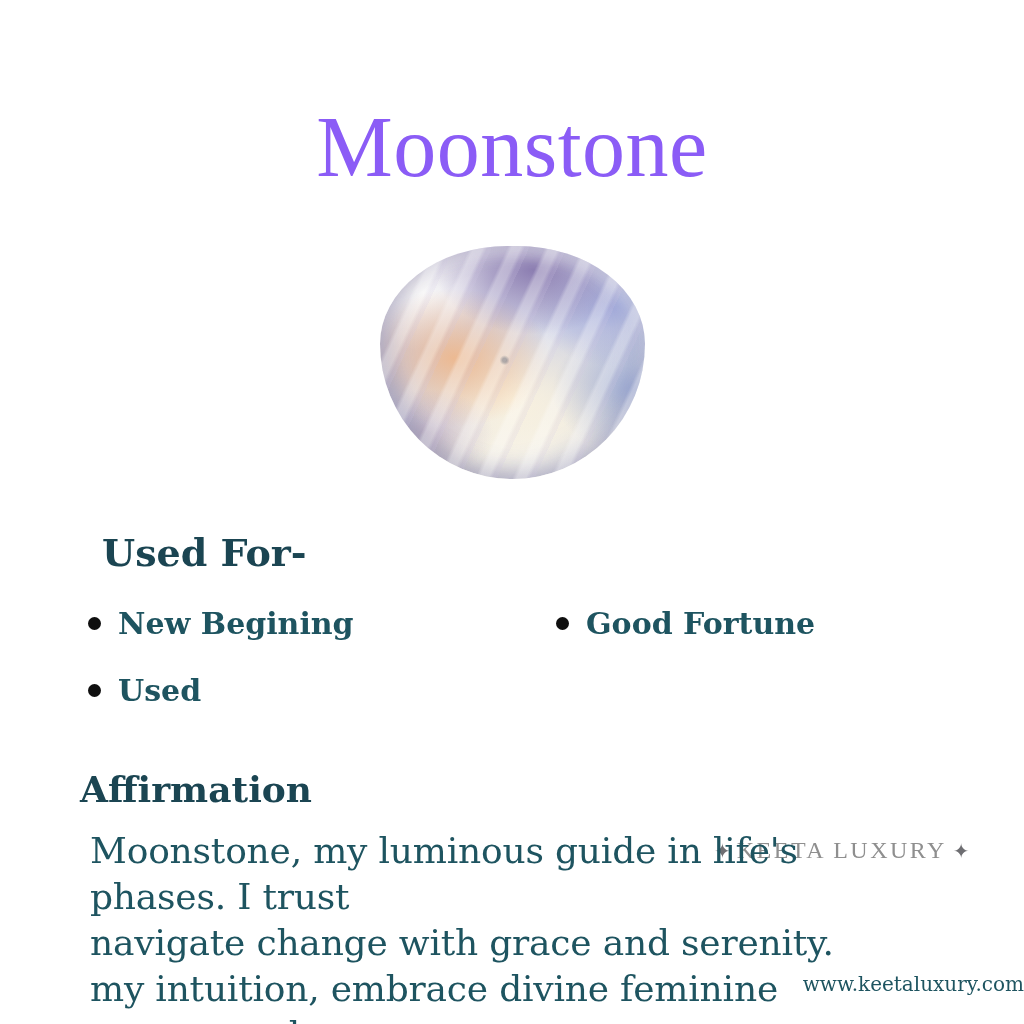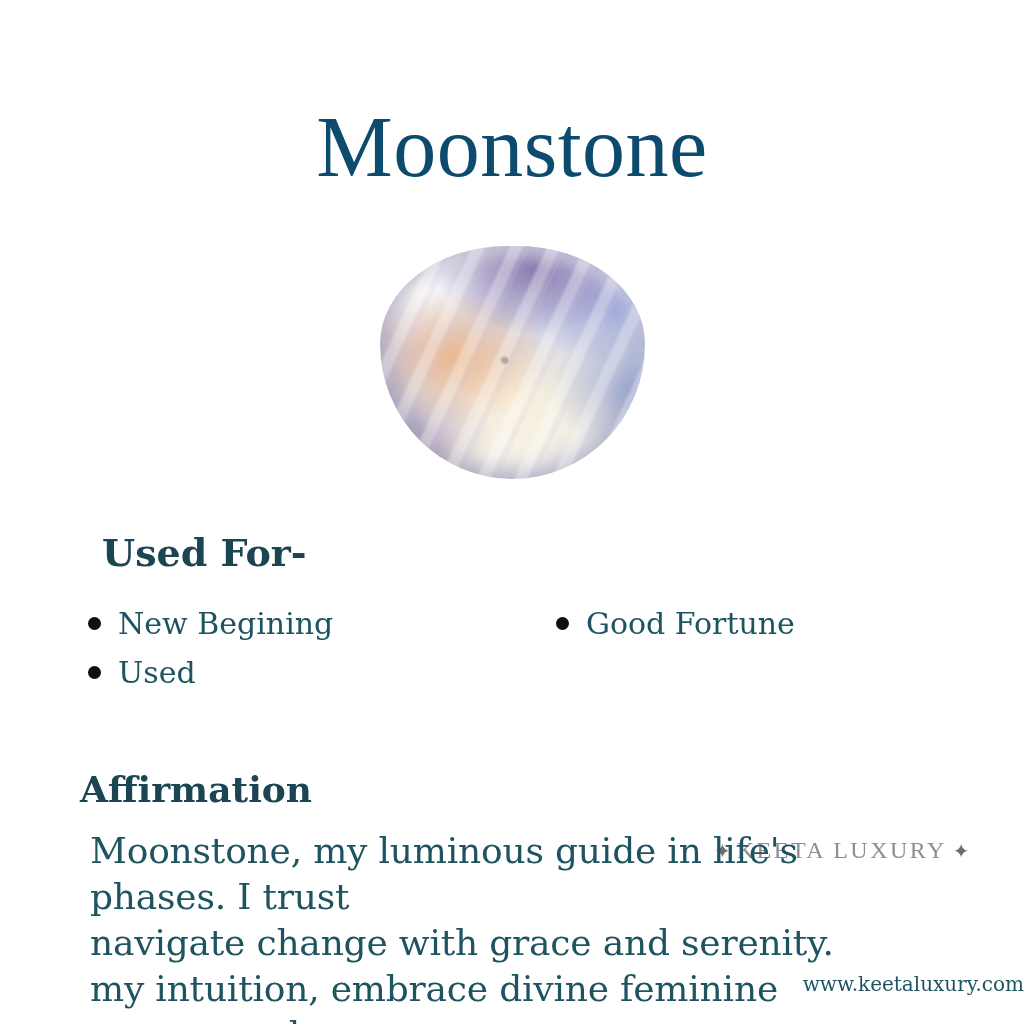--- a/index.html
+++ b/index.html
@@ -3,21 +3,21 @@
 <meta charset="utf-8">
 <style>
   html,body{margin:0;padding:0;background:#ffffff;}
   .canvas{
     position:relative;width:1024px;height:1024px;background:#ffffff;
     overflow:hidden;font-family:"DejaVu Serif",serif;
   }
   .title{
     position:absolute;top:104px;left:0;width:1024px;text-align:center;
     font-family:"Liberation Serif",serif;font-weight:400;
-    font-size:86px;line-height:86px;color:#0c4a6e;letter-spacing:.5px;margin:0;
+    font-size:86px;line-height:86px;color:#8b5cf6;letter-spacing:.5px;margin:0;
   }
   
   .stone{
     position:absolute;left:380px;top:246px;width:265px;height:233px;
     border-radius:48% 48% 50% 50% / 42% 42% 58% 58%;
     background:
       radial-gradient(circle at 47% 49%, rgba(60,65,80,.55) 0 2px, rgba(60,65,80,0) 5px),
       radial-gradient(ellipse 60% 45% at 58% 10%, rgba(118,100,162,.78), rgba(118,100,162,0) 62%),
       radial-gradient(ellipse 45% 40% at 88% 26%, rgba(142,152,212,.68), rgba(142,152,212,0) 65%),
       radial-gradient(ellipse 50% 45% at 96% 62%, rgba(108,134,206,.58), rgba(108,134,206,0) 62%),
@@ -45,21 +45,21 @@
   .h-used{
     position:absolute;left:90px;top:521px;margin:12px;
     font-size:38px;line-height:40px;font-weight:bold;color:#1b4552;
   }
   .h-affirm{
     position:absolute;left:80px;top:770px;margin:0;
     font-size:36px;line-height:38px;font-weight:bold;color:#1b4552;
   }
   
   .blist{position:absolute;top:604px;margin:0;padding:0;list-style:none;
-    display:flex;flex-direction:column;gap:11px;}
+    display:flex;flex-direction:column;gap:29px;font-weight:bold;}
   .blist.left{left:88px;}
   .blist.right{left:556px;}
   .blist li{display:flex;align-items:center;height:38px;}
   .dot{width:13px;height:13px;border-radius:50%;background:#0f0f0f;
     margin-right:17px;flex:0 0 auto;}
   .blabel{font-size:30px;color:#1e5460;white-space:nowrap;}
   
   .watermark{
     position:absolute;left:708px;top:836px;
     font-family:"Liberation Serif",serif;

